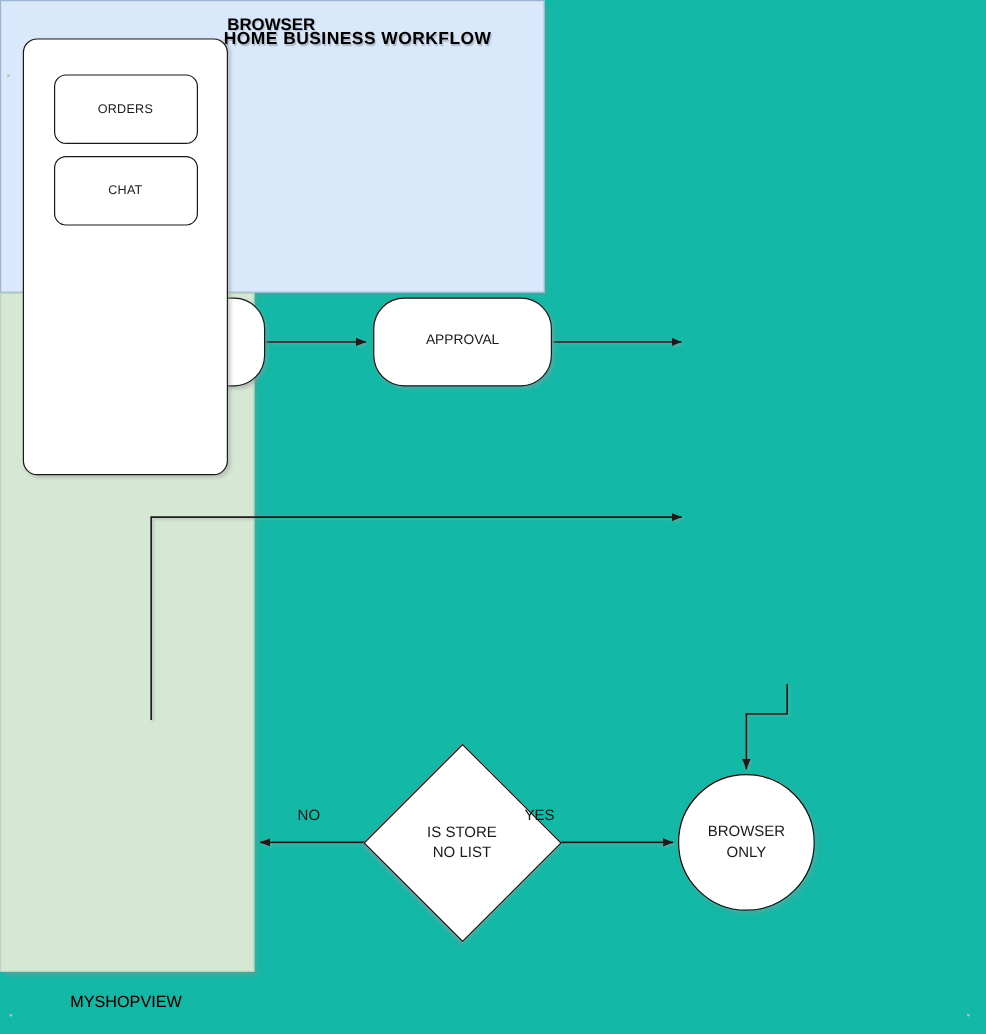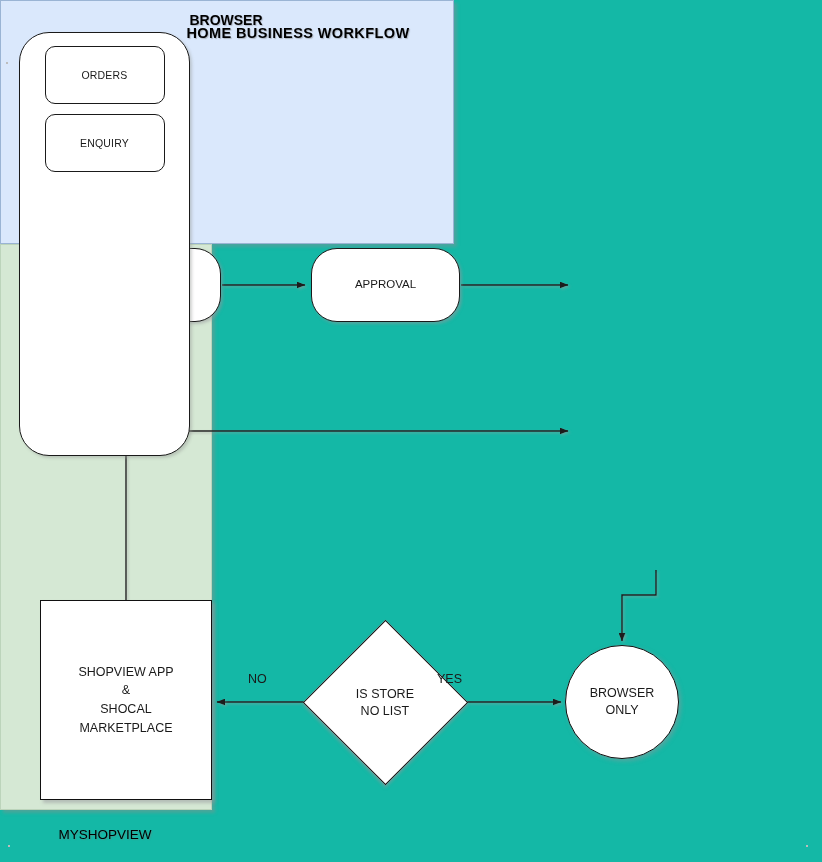--- a/index.html
+++ b/index.html
@@ -105,27 +105,27 @@
     background: #d5e8d4;
     border: 1px solid #bcd4bb;
     box-shadow: 3px 3px 3px rgba(140,145,140,0.45);
     display: block;
   }
   #myshopview-inner-panel {
     position: absolute;
     left: 19px;
     top: 32px;
     width: 171px;
-    height: 424px;
+    height: 364px;
     background: #ffffff;
     border: 1px solid #1a1a1a;
-    border-radius: 30px;
+    border-radius: 12px;
     box-shadow: 2px 2px 3px rgba(150,155,150,0.45);
     box-sizing: border-box;
-    padding-top: 13px;
+    padding-top: 29px;
   }
   #myshopview-menu {
     display: flex;
     flex-direction: column;
     align-items: center;
     gap: 10px;
   }
   .menu-item {
     width: 120px;
     height: 58px;
@@ -259,30 +259,27 @@
     <span>APPROVAL</span>
   </div>
 
   <div id="myshopview-container">
     <div id="myshopview-inner-panel">
       <div id="myshopview-menu">
         <div class="menu-item">
           <span>ORDERS</span>
         </div>
         <div class="menu-item">
-          <span>ENQUIRY</span>
+          <span>CHAT</span>
         </div>
       </div>
     </div>
     <div id="myshopview-label">MYSHOPVIEW</div>
   </div>
 
-  <div class="node" id="node-shopview-marketplace">
-    <span>SHOPVIEW APP<br>&amp;<br>SHOCAL<br>MARKETPLACE</span>
-  </div>
 
   <div class="node" id="node-is-store-no-list">
     <span id="decision-label">IS STORE<br>NO LIST</span>
   </div>
 
   <div class="node" id="node-browser-only">
     <span>BROWSER<br>ONLY</span>
   </div>
 
   <div class="edge-label" id="label-no">NO</div>

